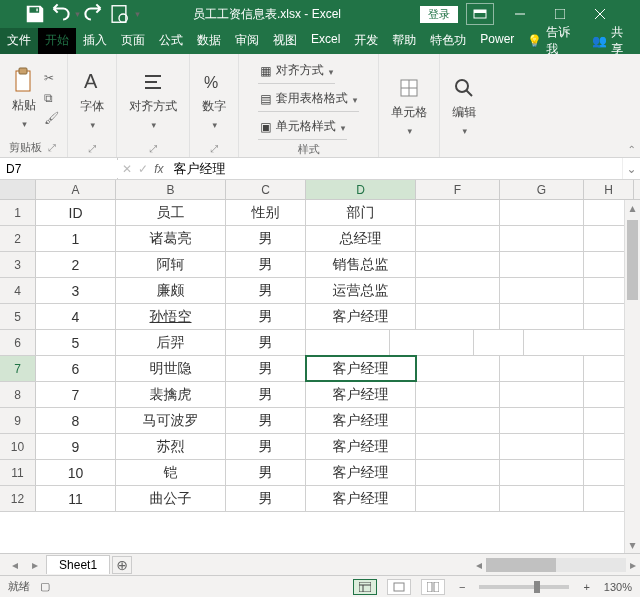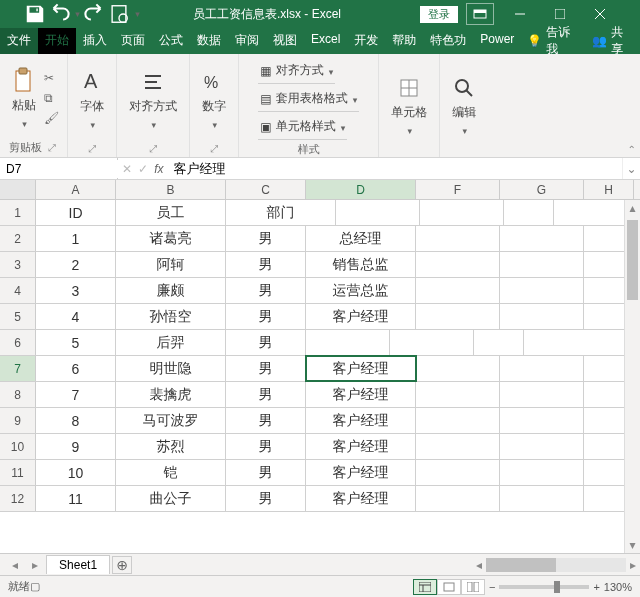--- a/index.html
+++ b/index.html
@@ -67,21 +67,21 @@
 
 .sheettabs { height:22px; background:#f3f2f1; border-top:1px solid #ccc; display:flex; align-items:center; padding-left:6px; gap:2px;}
 .sheettabs .nav { color:#888; padding:0 6px; cursor:pointer;}
 .sheettabs .stab { background:#fff; border:1px solid #ccc; border-bottom:none; padding:2px 12px; font-size:12px; cursor:pointer;}
 .sheettabs .add { width:20px; height:18px; border:1px solid #ccc; display:flex; align-items:center; justify-content:center; cursor:pointer; color:#666; font-size:14px;}
 .sheettabs .hscroll { flex:1; display:flex; justify-content:flex-end; align-items:center; padding-right:4px; gap:4px;}
 .sheettabs .htrack { width:140px; height:14px; background:#e6e6e6; position:relative;}
 .sheettabs .hthumb { position:absolute; left:0; top:0; bottom:0; width:70px; background:#c1c1c1; cursor:pointer;}
 
 
-.status { height:22px; background:#f3f2f1; border-top:1px solid #ccc; display:flex; align-items:center; padding:0 8px; font-size:11px; color:#555; }
+.status { height:22px; background:#f3f2f1; border-top:1px solid #ccc; display:flex; align-items:center; padding:0 8px; font-size:11px; color:#555; gap:10px;}
 .status .spacer { flex:1; }
 .status .viewbtn { width:24px; height:16px; border:1px solid #ccc; display:flex; align-items:center; justify-content:center; cursor:pointer; background:#fff;}
 .status .viewbtn.active { background:#ddeedd; border-color:#217346;}
 .status .zoom-slider { width:90px; height:4px; background:#ccc; position:relative; cursor:pointer;}
 .status .zoom-slider .zthumb { position:absolute; top:-4px; left:55px; width:6px; height:12px; background:#888;}
 .status .zbtn { cursor:pointer; padding:0 4px;}
 </style>
 </head>
 <body>
 
@@ -307,20 +307,21 @@
       <div class="ch sel" style="width: 110px;">D</div>
       <div class="ch" style="width: 84px;">F</div>
       <div class="ch" style="width: 84px;">G</div>
       <div class="ch" style="width: 50px;">H</div>
   </div>
   <div class="rows" id="rows-slot">
       <div class="row">
         <div class="rh">1</div>
         <div class="cell" style="width: 80px;">ID</div>
         <div class="cell" style="width: 110px;">员工</div>
+        <div class="cell" style="width: 80px;">性别</div>
         <div class="cell" style="width: 110px; text-align: right;">部门</div>
         <div class="cell" style="width: 84px;"></div>
         <div class="cell" style="width: 84px;"></div>
         <div class="cell" style="width: 50px;"></div>
       </div>
       <div class="row">
         <div class="rh">2</div>
         <div class="cell" style="width: 80px;">1</div>
         <div class="cell" style="width: 110px;">诸葛亮</div>
         <div class="cell" style="width: 80px;">男</div>
@@ -345,21 +346,21 @@
         <div class="cell" style="width: 110px;">廉颇</div>
         <div class="cell" style="width: 80px;">男</div>
         <div class="cell" style="width: 110px;">运营总监</div>
         <div class="cell" style="width: 84px;"></div>
         <div class="cell" style="width: 84px;"></div>
         <div class="cell" style="width: 50px;"></div>
       </div>
       <div class="row">
         <div class="rh">5</div>
         <div class="cell" style="width: 80px;">4</div>
-        <div class="cell" style="width: 110px;">孙悟空</div>
+        <div class="cell" style="width: 110px; text-decoration: underline;">孙悟空</div>
         <div class="cell" style="width: 80px;">男</div>
         <div class="cell" style="width: 110px;">客户经理</div>
         <div class="cell" style="width: 84px;"></div>
         <div class="cell" style="width: 84px;"></div>
         <div class="cell" style="width: 50px;"></div>
       </div>
       <div class="row">
         <div class="rh">6</div>
         <div class="cell" style="width: 80px;">5</div>
         <div class="cell" style="width: 110px;">后羿</div>

